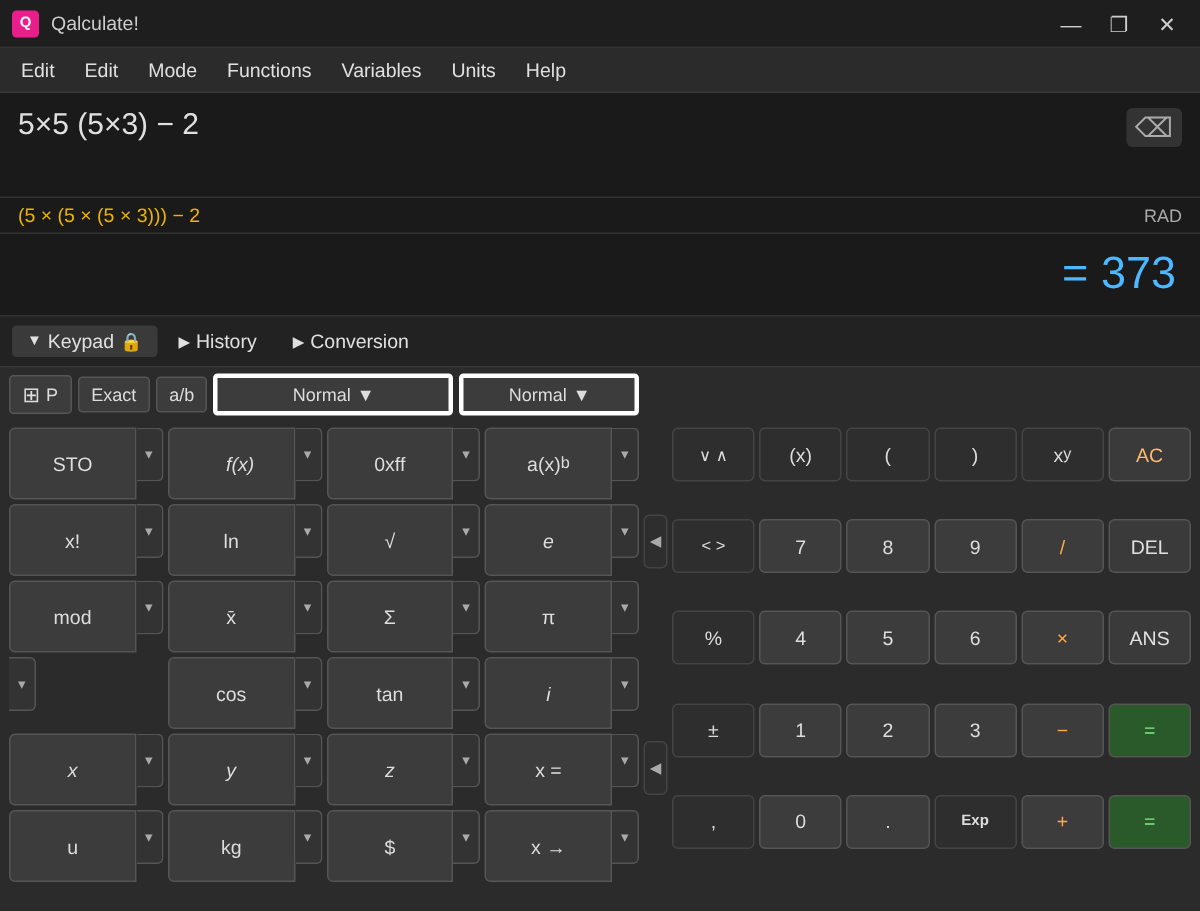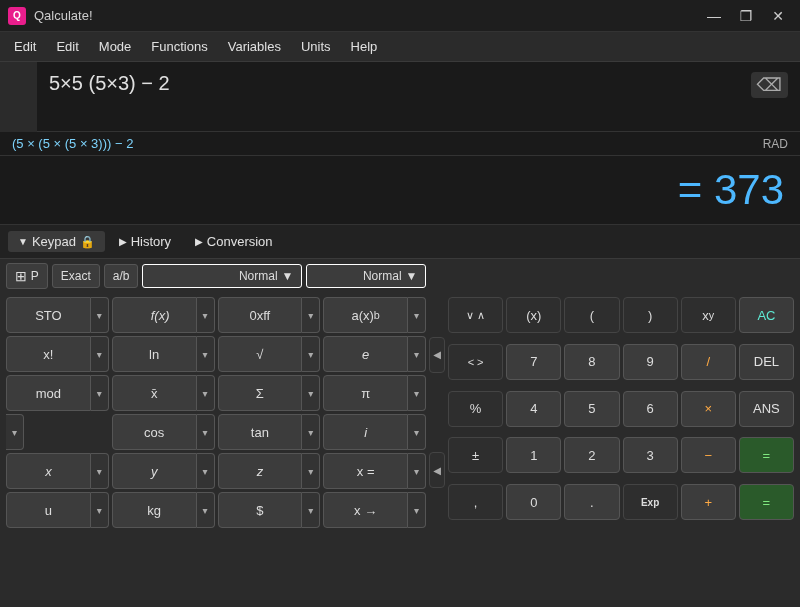--- a/index.html
+++ b/index.html
@@ -77,21 +77,20 @@
     }
     
     #expr-area {
       background: #1a1a1a;
       min-height: 70px;
       padding: 10px 12px;
       display: flex;
       align-items: flex-start;
       justify-content: space-between;
       border-bottom: 1px solid #333;
-      margin-left: 37px;
     }
     #expr-text {
       font-size: 20px;
       color: #e0e0e0;
       flex: 1;
     }
     #backspace-btn {
       color: #aaa;
       font-size: 18px;
       cursor: pointer;
@@ -104,36 +103,36 @@
     #result-area {
       background: #1a1a1a;
       padding: 4px 12px;
       display: flex;
       align-items: center;
       justify-content: space-between;
       border-bottom: 1px solid #333;
     }
     #result-expr {
       font-size: 13px;
-      color: #7dd3fc;
+      color: #eab308;
       text-align: right;
     }
     #rad-badge {
       font-size: 12px;
       color: #aaa;
     }
     
     #big-result-area {
       background: #1a1a1a;
       padding: 10px 16px;
       text-align: right;
       border-bottom: 1px solid #333;
     }
     #big-result {
-      font-size: 42px;
+      font-size: 30px;
       color: #4db8ff;
     }
     
     #keypad-section {
       background: #2b2b2b;
     }
     #keypad-tabs {
       display: flex;
       align-items: center;
       padding: 6px 8px;
@@ -170,29 +169,29 @@
       font-size: 12px;
       border-radius: 3px;
       cursor: pointer;
       display: flex;
       align-items: center;
       gap: 4px;
     }
     .tb-btn .grid-icon { font-size: 14px; }
     .tb-select {
       background: #3c3c3c;
-      border: 1px solid #ffffff;
+      border: 3px solid #ffffff;
       color: #ddd;
       padding: 4px 8px;
       font-size: 12px;
       border-radius: 3px;
       cursor: pointer;
       display: flex;
       align-items: center;
-      justify-content: flex-end;
+      justify-content: center;
       gap: 4px;
     }
     .tb-select-wide { min-width: 160px; }
     .tb-select-decimal { min-width: 120px; }
     
     #keypad-grid {
       display: flex;
       padding: 4px 6px;
       gap: 3px;
     }
@@ -219,21 +218,21 @@
       font-size: 13px;
       border-radius: 4px;
       cursor: pointer;
       position: relative;
     }
     .key.dark { background: #2e2e2e; border-color: #444; }
     .key-main {
       background: #3c3c3c;
       border: 1px solid #555;
       color: #ddd;
-      height: 36px;
+      height: 48px;
       flex: 1;
       display: flex;
       align-items: center;
       justify-content: center;
       font-size: 13px;
       border-radius: 4px 0 0 4px;
       cursor: pointer;
     }
     .key-arrow {
       background: #333;
@@ -259,21 +258,21 @@
       height: 36px;
       width: 16px;
       display: flex;
       align-items: center;
       justify-content: center;
       font-size: 10px;
       border-radius: 4px;
       cursor: pointer;
       align-self: center;
     }
-    .key-ac { background: #3a3a3a; color: #5eead4; }
+    .key-ac { background: #3a3a3a; color: #fdba74; }
     .key-del { background: #3a3a3a; color: #e0e0e0; }
     .key-ans { background: #3a3a3a; color: #e0e0e0; }
     .key-operator { color: #ffaa44; }
   </style>
 </head>
 <body>
 
 <div id="titlebar">
   <div id="titlebar-left">
     <div id="app-icon">Q</div>

